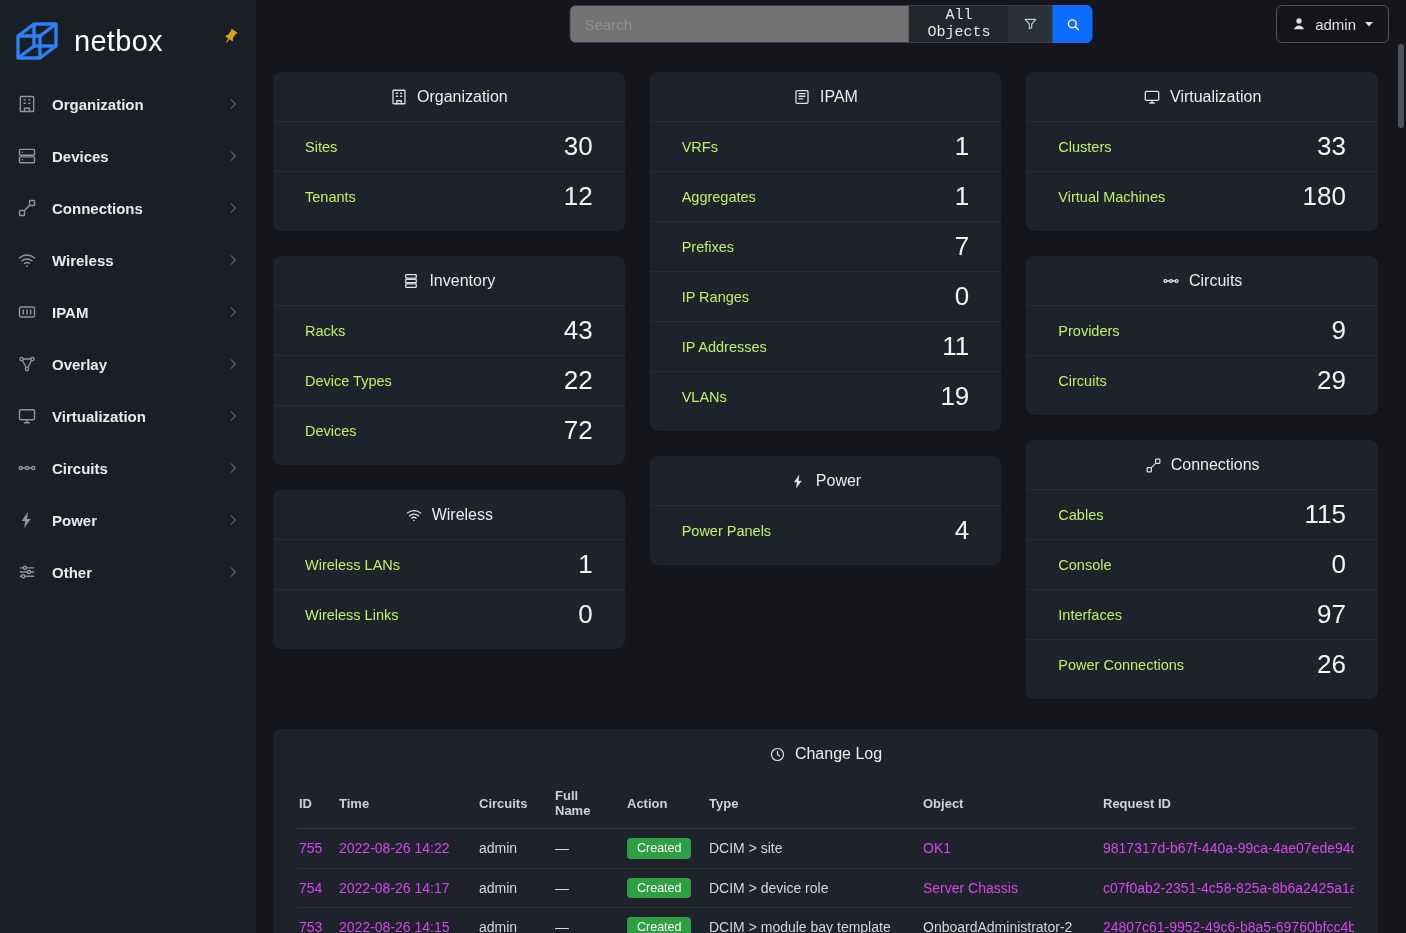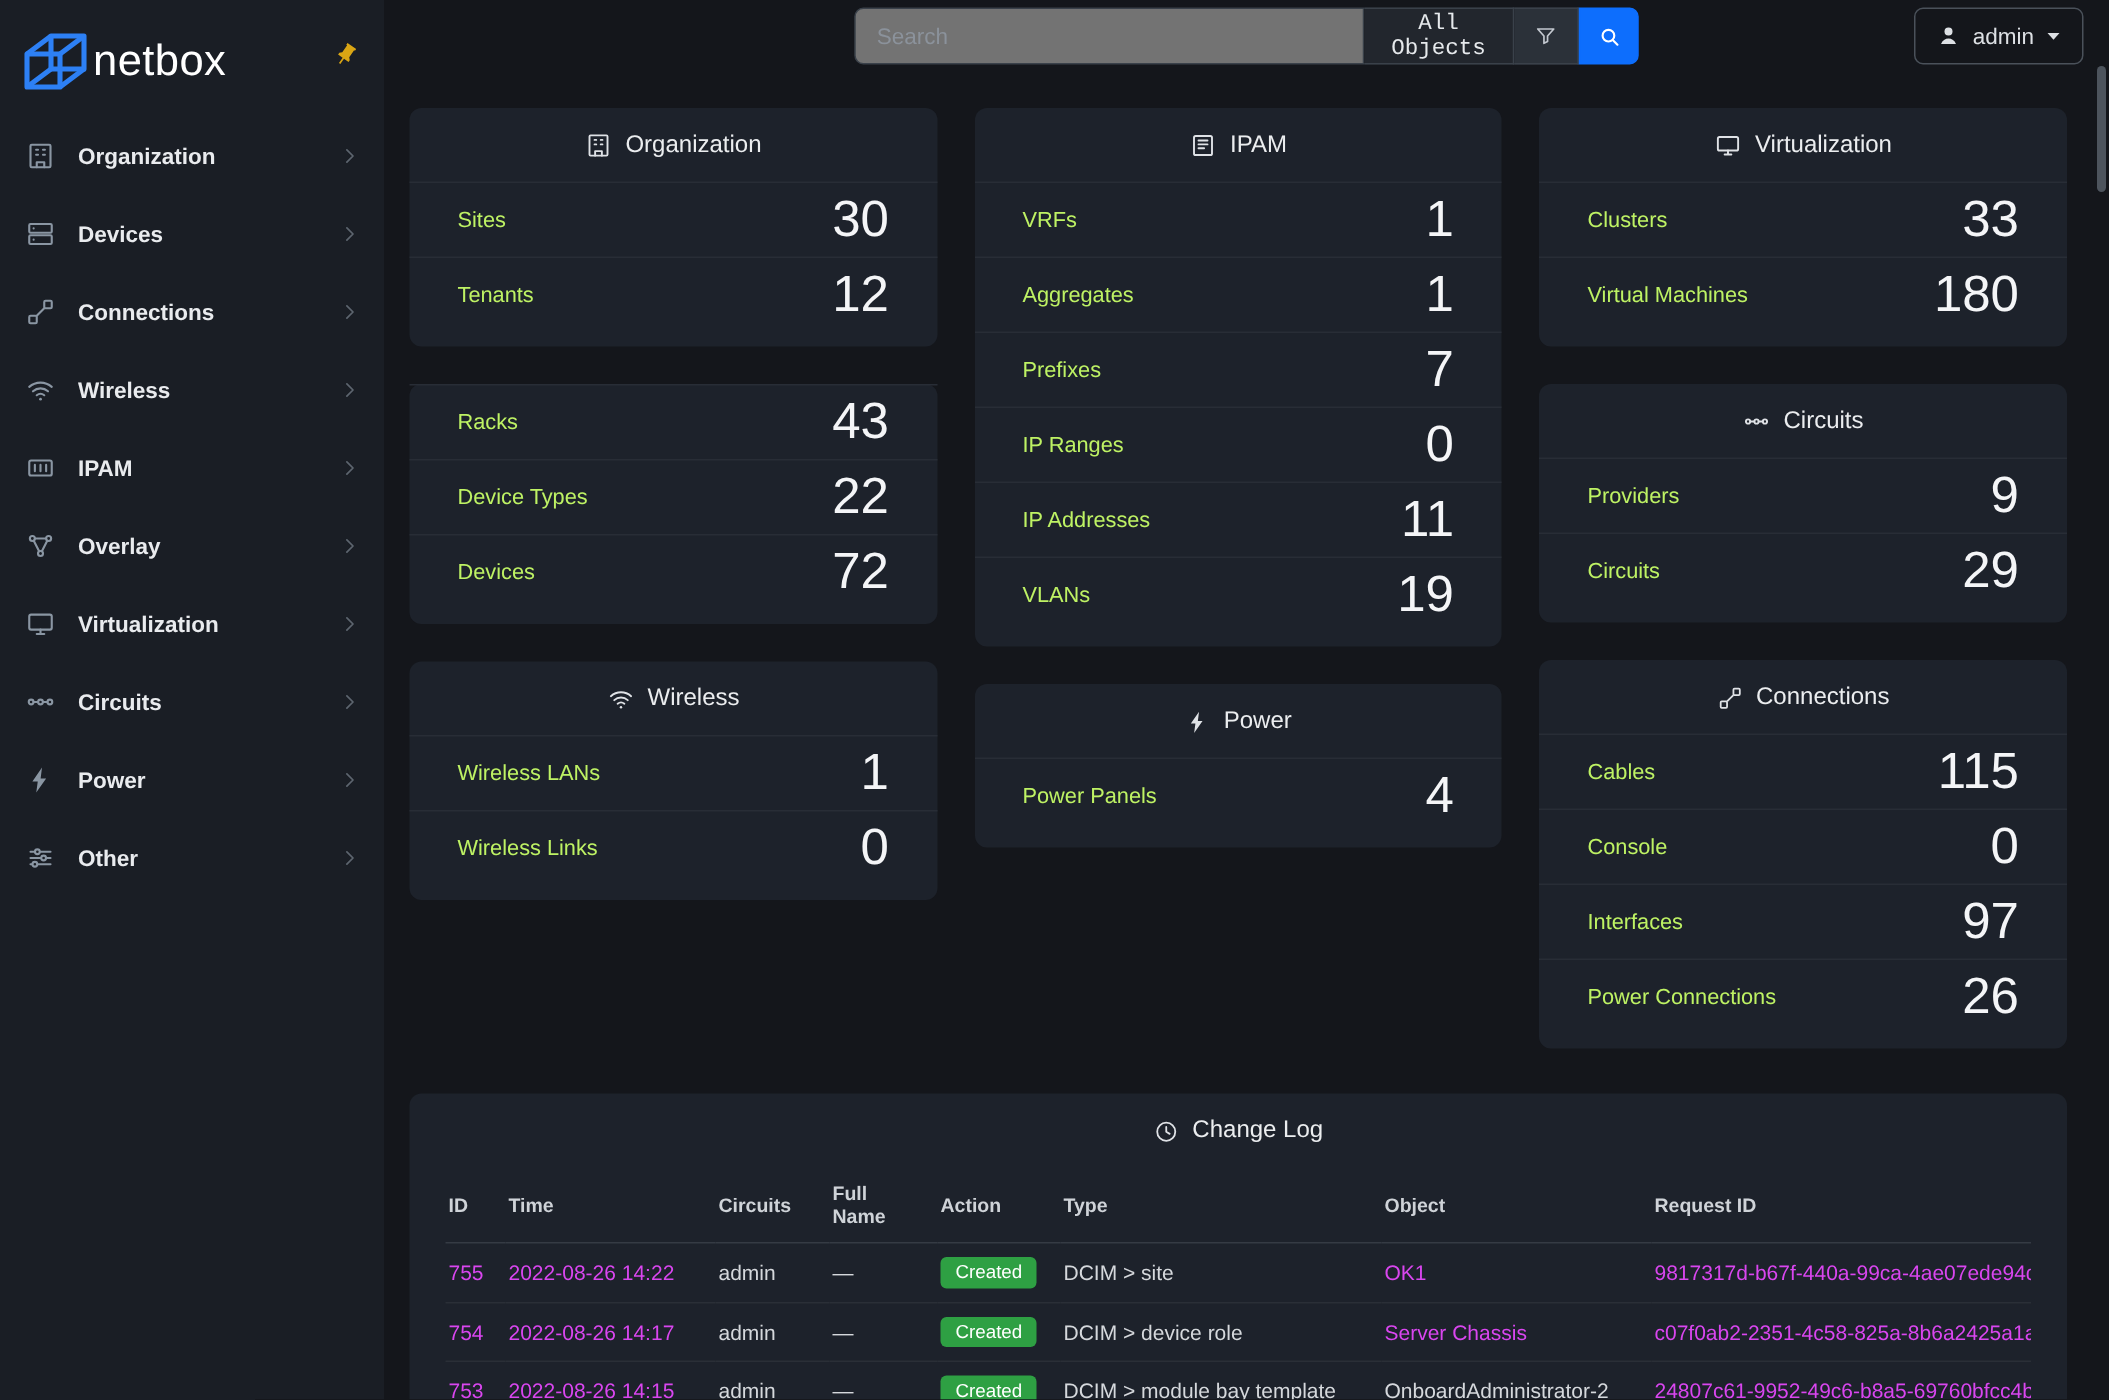--- a/index.html
+++ b/index.html
@@ -6,21 +6,21 @@
   html, body {
     width: 1406px; height: 933px; overflow: hidden;
     background: #14161b;
     font-family: "Liberation Sans", sans-serif;
     color: #e6e8ea;
   }
   .app { display: flex; width: 100%; height: 100%; }
 
   
   .sidebar { width: 256px; flex: none; background: #1a1e25; height: 100%; }
-  .logo-row { position: relative; display: flex; align-items: center; gap: 2px; padding: 17px 16px 12px 14px; height: 78px; }
+  .logo-row { position: relative; display: flex; align-items: center; gap: 14px; padding: 17px 16px 12px 14px; height: 78px; }
   .logo-text { color: #ffffff; font-size: 29px; font-weight: 500; letter-spacing: 0.3px; }
   .pin-btn { position: absolute; right: 17px; top: 28px; color: #d9a514; cursor: pointer; display: flex; }
   .nav-item { display: flex; align-items: center; gap: 14px; height: 52px; padding: 0 16px 0 16px; cursor: pointer; }
   .nav-icon { width: 22px; display: flex; justify-content: center; color: #8a96a3; flex: none; }
   .nav-label { flex: 1; font-size: 15px; font-weight: 600; color: #e9ebee; }
   .nav-chev { color: #5d656f; display: flex; }
 
   
   .main { flex: 1; display: flex; flex-direction: column; position: relative; min-width: 0; }
   .topbar { height: 47px; flex: none; position: relative; }
@@ -49,21 +49,21 @@
   .card-header {
     display: flex; align-items: center; justify-content: center; gap: 9px;
     padding: 16px 16px 15px 16px; font-size: 16px; font-weight: 500; color: #ebedef;
   }
   .card-header .hicon { display: flex; color: #dfe2e6; }
   .stat-row {
     display: flex; justify-content: space-between; align-items: center;
     height: 50px; margin: 0; padding: 0 32px; border-top: 1px solid #282d36; cursor: pointer;
   }
   .stat-label { font-size: 14.5px; color: #bef264; }
-  .stat-value { font-size: 34px; font-weight: 400; color: #f4f5f7; }
+  .stat-value { font-size: 26px; font-weight: 400; color: #f4f5f7; }
 
   
   .changelog-card { margin-top: 30px; background: #1d222b; border-radius: 8px 8px 0 0; padding: 0 0 10px 0; }
   .cl-table { width: calc(100% - 48px); margin: 0 24px; border-collapse: collapse; table-layout: fixed; }
   .cl-table th {
     text-align: left; font-size: 13px; font-weight: 700; color: #cfd3d8;
     padding: 10px 10px 10px 2px; border-bottom: 1px solid #353b44;
   }
   .cl-table td {
     font-size: 14px; color: #d5d8dc; padding: 9px 10px 9px 2px;
@@ -312,20 +312,30 @@
               <span class="stat-label">Sites</span>
               <span class="stat-value">30</span>
             </div>
             <div class="stat-row">
               <span class="stat-label">Tenants</span>
               <span class="stat-value">12</span>
             </div>
           </div>
 
           <div class="card">
+            <div class="card-header">
+              <span class="hicon">
+                  <svg width="18" height="18" viewBox="0 0 24 24" fill="none" stroke="currentColor" stroke-width="1.7" stroke-linejoin="round">
+                    <rect x="5" y="3.5" width="14" height="4.6" rx="0.8"></rect>
+                    <rect x="5" y="9.7" width="14" height="4.6" rx="0.8"></rect>
+                    <rect x="5" y="15.9" width="14" height="4.6" rx="0.8"></rect>
+                  </svg>
+                </span>
+              <span>Inventory</span>
+            </div>
             <div class="stat-row">
               <span class="stat-label">Racks</span>
               <span class="stat-value">43</span>
             </div>
             <div class="stat-row">
               <span class="stat-label">Device Types</span>
               <span class="stat-value">22</span>
             </div>
             <div class="stat-row">
               <span class="stat-label">Devices</span>

